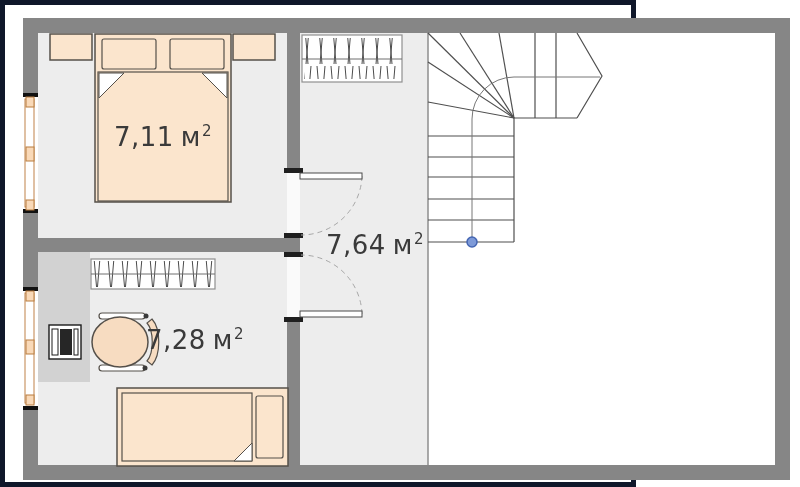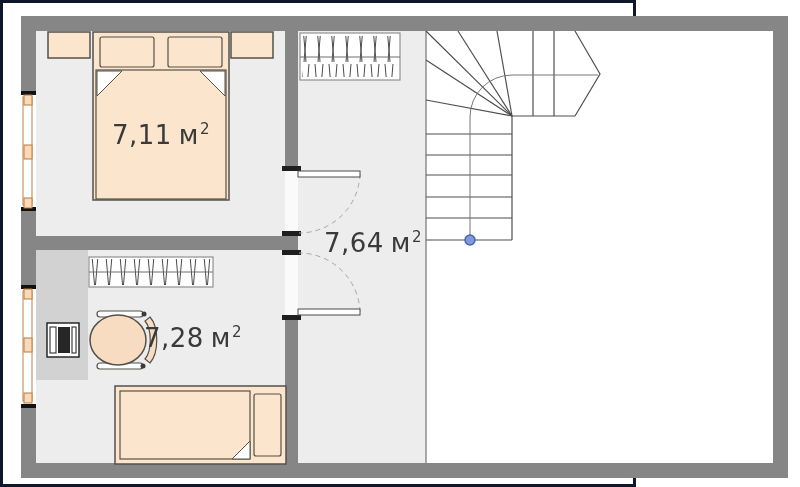--- a/index.html
+++ b/index.html
@@ -1,20 +1,20 @@
 <!DOCTYPE html>
 <html><head>
 <meta charset="utf-8">
 <style>
   html,body{margin:0;padding:0;background:#ffffff;}
   .stage{
     position:relative;
     width:636px;height:487px;
     box-sizing:border-box;
-    border:3px solid #0f172a;
+    border:5px solid #0f172a;
     background:#ffffff;
     font-family:"DejaVu Sans", sans-serif;
   }
   svg{display:block;}
   .area-label{
     font-family:"DejaVu Sans", sans-serif;
     font-size:26px;
     fill:#3a3a3a;
     letter-spacing:0.5px;
   }

